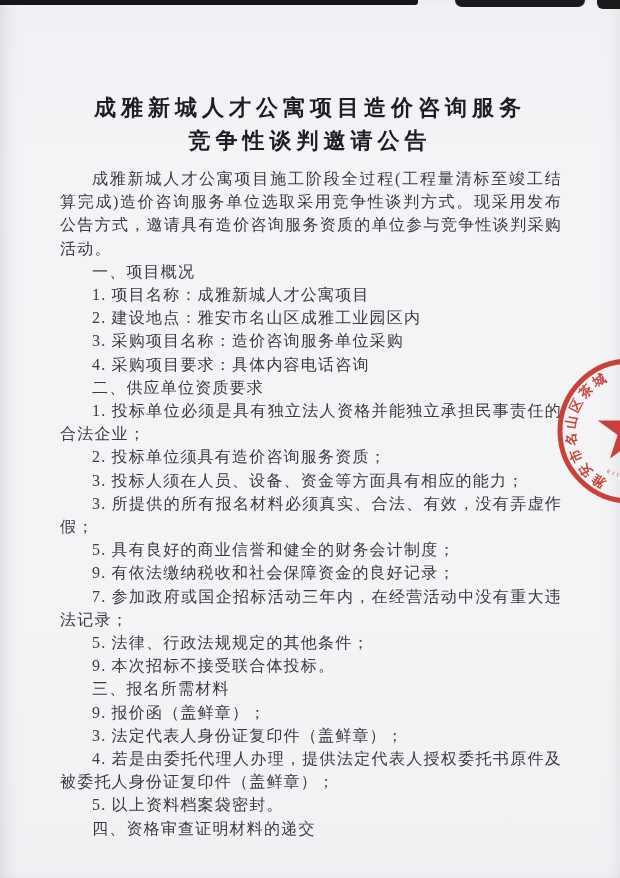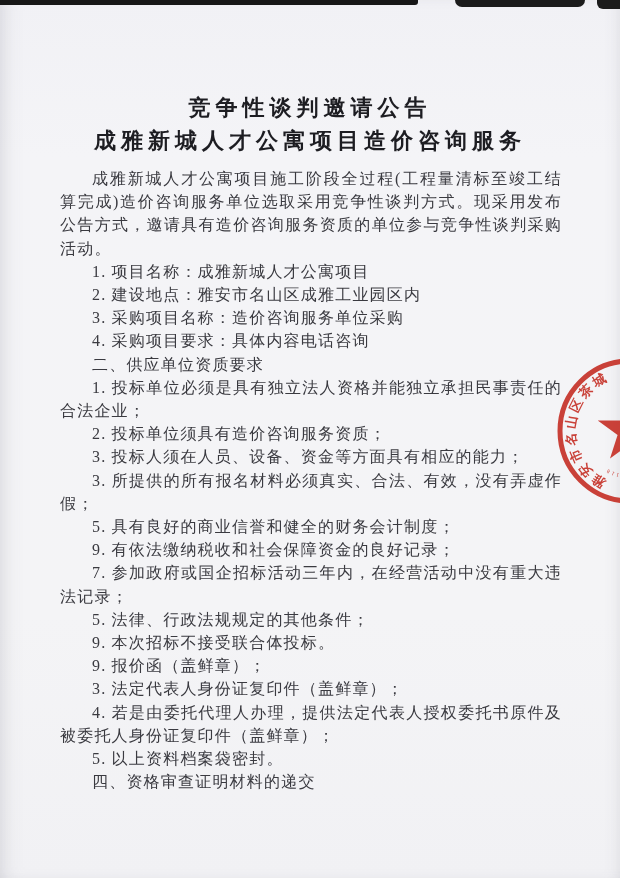--- a/index.html
+++ b/index.html
@@ -41,40 +41,42 @@
 </head>
 <body>
 
 <div class="paper">
 
   <div class="edge e1"></div>
   <div class="edge e2"></div>
   <div class="edge e3"></div>
 
   <h1 class="title">
+    <span class="tline">成雅新城人才公寓项目造价咨询服务</span>
     <span class="tline">竞争性谈判邀请公告</span>
-    <span class="tline">成雅新城人才公寓项目造价咨询服务</span>
   </h1>
 
   <div class="content">
     <p>成雅新城人才公寓项目施工阶段全过程(工程量清标至竣工结算完成)造价咨询服务单位选取采用竞争性谈判方式。现采用发布公告方式，邀请具有造价咨询服务资质的单位参与竞争性谈判采购活动。</p>
+    <p>一、项目概况</p>
     <p>1. 项目名称：成雅新城人才公寓项目</p>
     <p>2. 建设地点：雅安市名山区成雅工业园区内</p>
     <p>3. 采购项目名称：造价咨询服务单位采购</p>
     <p>4. 采购项目要求：具体内容电话咨询</p>
     <p>二、供应单位资质要求</p>
     <p>1. 投标单位必须是具有独立法人资格并能独立承担民事责任的合法企业；</p>
     <p>2. 投标单位须具有造价咨询服务资质；</p>
     <p>3. 投标人须在人员、设备、资金等方面具有相应的能力；</p>
     <p>3. 所提供的所有报名材料必须真实、合法、有效，没有弄虚作假；</p>
     <p>5. 具有良好的商业信誉和健全的财务会计制度；</p>
     <p>9. 有依法缴纳税收和社会保障资金的良好记录；</p>
     <p>7. 参加政府或国企招标活动三年内，在经营活动中没有重大违法记录；</p>
     <p>5. 法律、行政法规规定的其他条件；</p>
     <p>9. 本次招标不接受联合体投标。</p>
+    <p>三、报名所需材料</p>
     <p>9. 报价函（盖鲜章）；</p>
     <p>3. 法定代表人身份证复印件（盖鲜章）；</p>
     <p>4. 若是由委托代理人办理，提供法定代表人授权委托书原件及被委托人身份证复印件（盖鲜章）；</p>
     <p>5. 以上资料档案袋密封。</p>
     <p>四、资格审查证明材料的递交</p>
   </div>
 
   <svg class="stamp" viewBox="0 0 82 180" xmlns="http://www.w3.org/2000/svg">
     <g fill="none" stroke="none">
       <circle cx="92" cy="88" r="70" stroke="#c4291f" stroke-width="5" fill="none"></circle>

